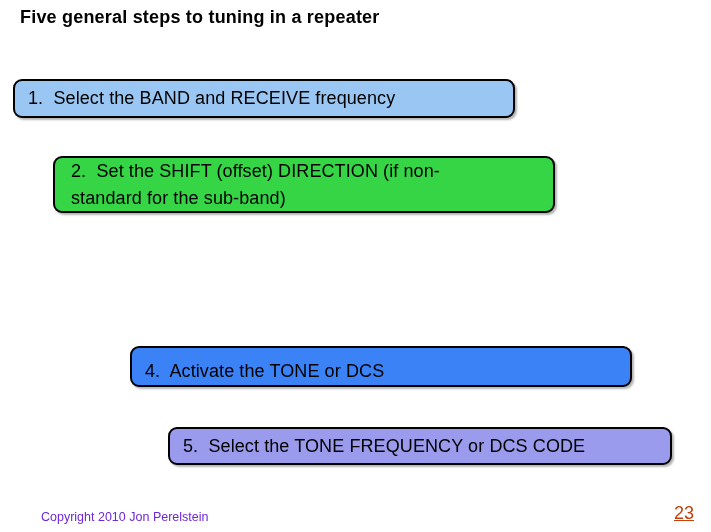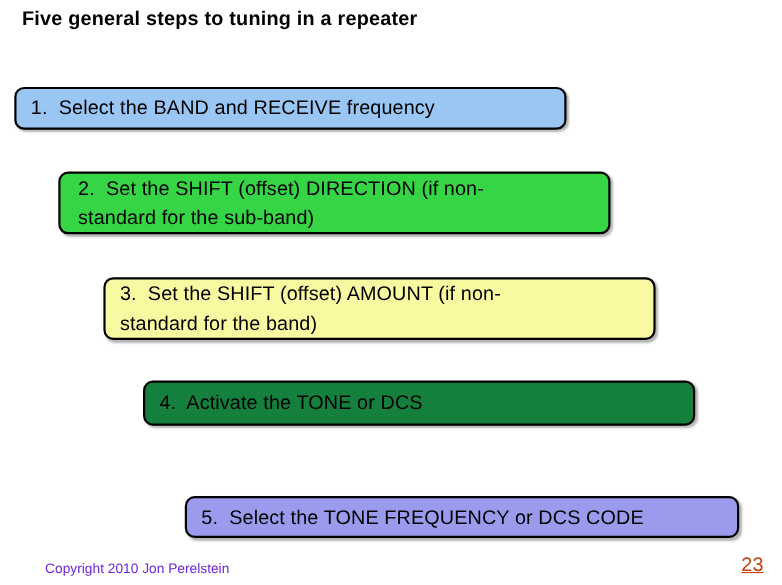--- a/index.html
+++ b/index.html
@@ -41,21 +41,21 @@
     font-weight: normal;
     color: #000000;
     line-height: 27px;
     white-space: pre-wrap;
     letter-spacing: 0.1px;
   }
   .step-1 { left: 13px;  top: 79px;  width: 502px; height: 39px; }
   .step-2 { left: 53px;  top: 156px; width: 502px; height: 57px; }
   .step-3 { left: 94px;  top: 252px; width: 502px; height: 57px; }
   .step-4 { left: 130px; top: 346px; width: 502px; height: 41px; }
-  .step-5 { left: 168px; top: 427px; width: 504px; height: 38px; margin-top: 24px; }
+  .step-5 { left: 168px; top: 427px; width: 504px; height: 38px; }
   .copyright {
     position: absolute;
     left: 41px;
     top: 510px;
     font-size: 12.5px;
     font-weight: normal;
     color: #6d28d9;
   }
   .page-number {
     position: absolute;
@@ -76,26 +76,22 @@
 
   <div class="step step-1" style="background-color: rgb(153, 198, 242);">
     <span class="step-text">1.  Select the BAND and RECEIVE frequency</span>
   </div>
 
   <div class="step step-2" style="background-color: rgb(54, 213, 69); padding-left: 16px;">
     <span class="step-text">2.  Set the SHIFT (offset) DIRECTION (if non-
 standard for the sub-band)</span>
   </div>
 
-  <div class="step step-3" style="background-color: rgb(249, 249, 161);">
-    <span class="step-text">3.  Set the SHIFT (offset) AMOUNT (if non-
-standard for the band)</span>
-  </div>
 
-  <div class="step step-4" style="background-color: #15803d;">
+  <div class="step step-4" style="background-color: #3b82f6; align-items: flex-end;">
     <span class="step-text">4.  Activate the TONE or DCS</span>
   </div>
 
   <div class="step step-5" style="background-color: rgb(155, 155, 238);">
     <span class="step-text">5.  Select the TONE FREQUENCY or DCS CODE</span>
   </div>
 
   <div class="copyright">Copyright 2010 Jon Perelstein</div>
 
   <div class="page-number">23</div>

